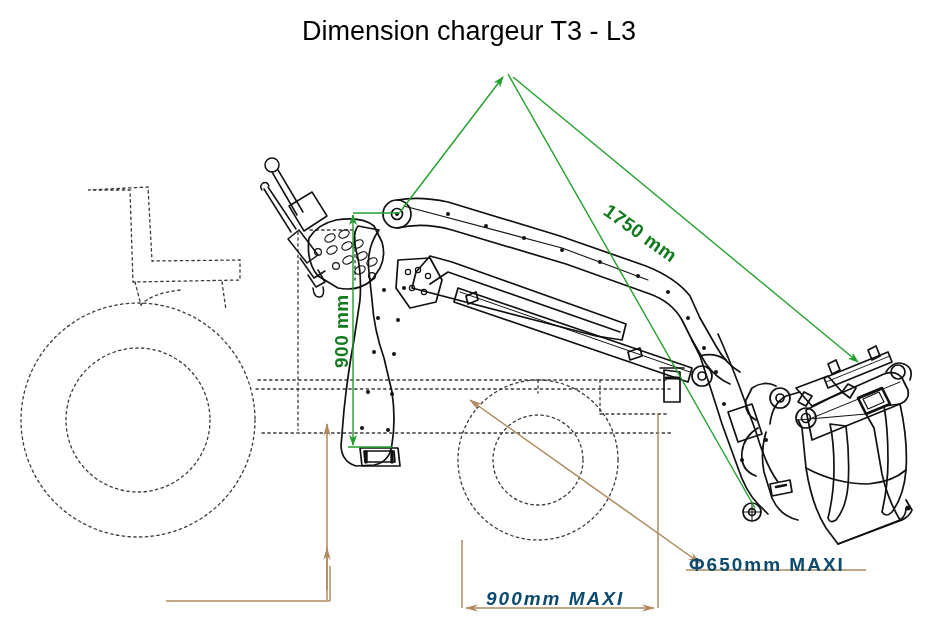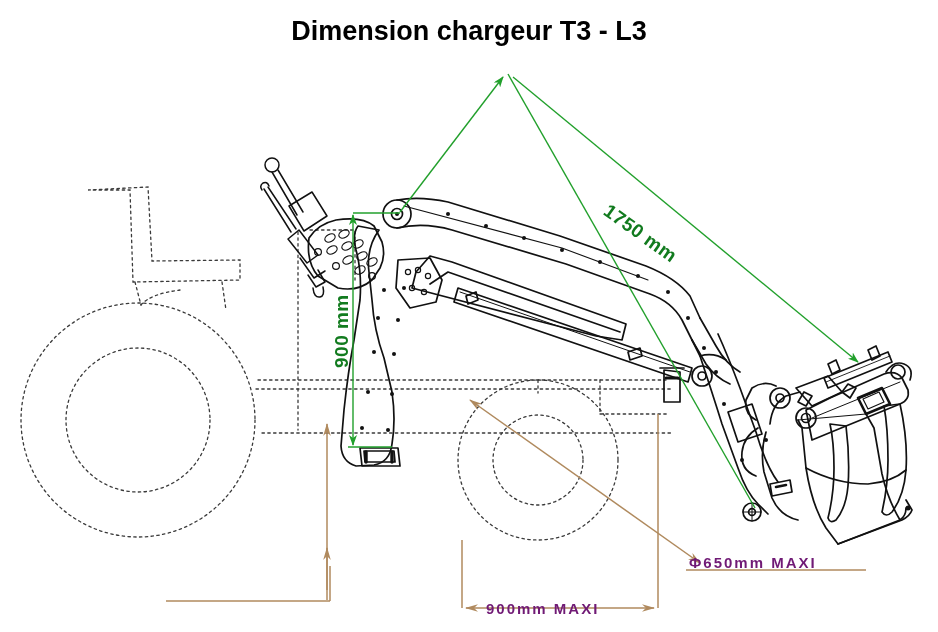--- a/index.html
+++ b/index.html
@@ -23,38 +23,38 @@
     height: 632px;
   }
   .title {
     position: absolute;
     left: 0;
     top: 16px;
     width: 938px;
     text-align: center;
     font-family: "Liberation Sans", sans-serif;
     font-size: 27px;
-    font-weight: bold;
+    font-weight: normal;
     color: #000000;
     letter-spacing: 0px;
   }
   .dim-label {
     position: absolute;
     font-family: "Liberation Sans", sans-serif;
     font-weight: bold;
     white-space: nowrap;
   }
   .dim-green {
     color: #127b1f;
     font-size: 19px;
     letter-spacing: 0.5px;
   }
   .dim-brown {
-    color: #701a75;
-    font-size: 15px;
+    color: #0c4a6e;
+    font-size: 19px;
     letter-spacing: 2px;
     text-align: center;
   }
   #lbl-1750 {
     left: 612px;
     top: 200px;
     transform: rotate(35.5deg);
     transform-origin: left top;
   }
   #lbl-900v {
@@ -62,21 +62,22 @@
     top: 368px;
     transform: rotate(-90deg);
     transform-origin: left top;
   }
   #lbl-250mini {
     left: 173px;
     top: 584px;
   }
   #lbl-900maxi {
     left: 486px;
-    top: 600px;
+    top: 588px;
+    font-style: italic;
   }
   #lbl-650maxi {
     left: 689px;
     top: 554px;
   }
 </style>
 </head>
 <body>
 
 <div id="page">

